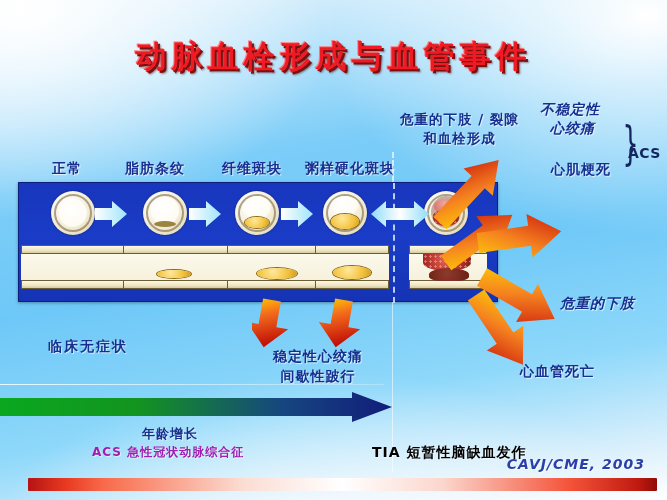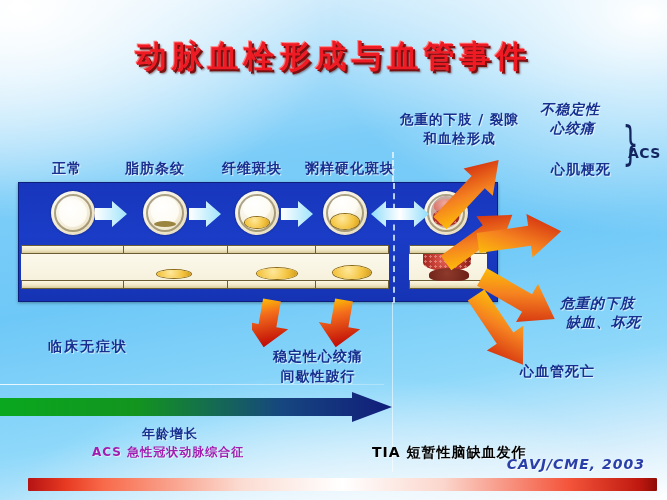--- a/index.html
+++ b/index.html
@@ -364,21 +364,20 @@
 <div class="outcome" style="left:551px; top:160px;">心肌梗死</div>
 
 <div id="brace">}</div>
 <div id="acs-tag">ACS</div>
 
 <div class="outcome" style="left:556px; top:222px;">
 </div>
 
 <div class="outcome" style="left:560px; top:294px;font-style:italic;">
   <div>危重的下肢</div>
-  <div style="margin-left:6px;">缺血、坏死</div>
 </div>
 
 <div class="outcome" style="left:520px; top:362px;">心血管死亡</div>
 
 <div id="asymptomatic" class="layer">临床无症状</div>
 
 <div id="stable-caption" class="layer">
   <div>稳定性心绞痛</div>
   <div>间歇性跛行</div>
 </div>

